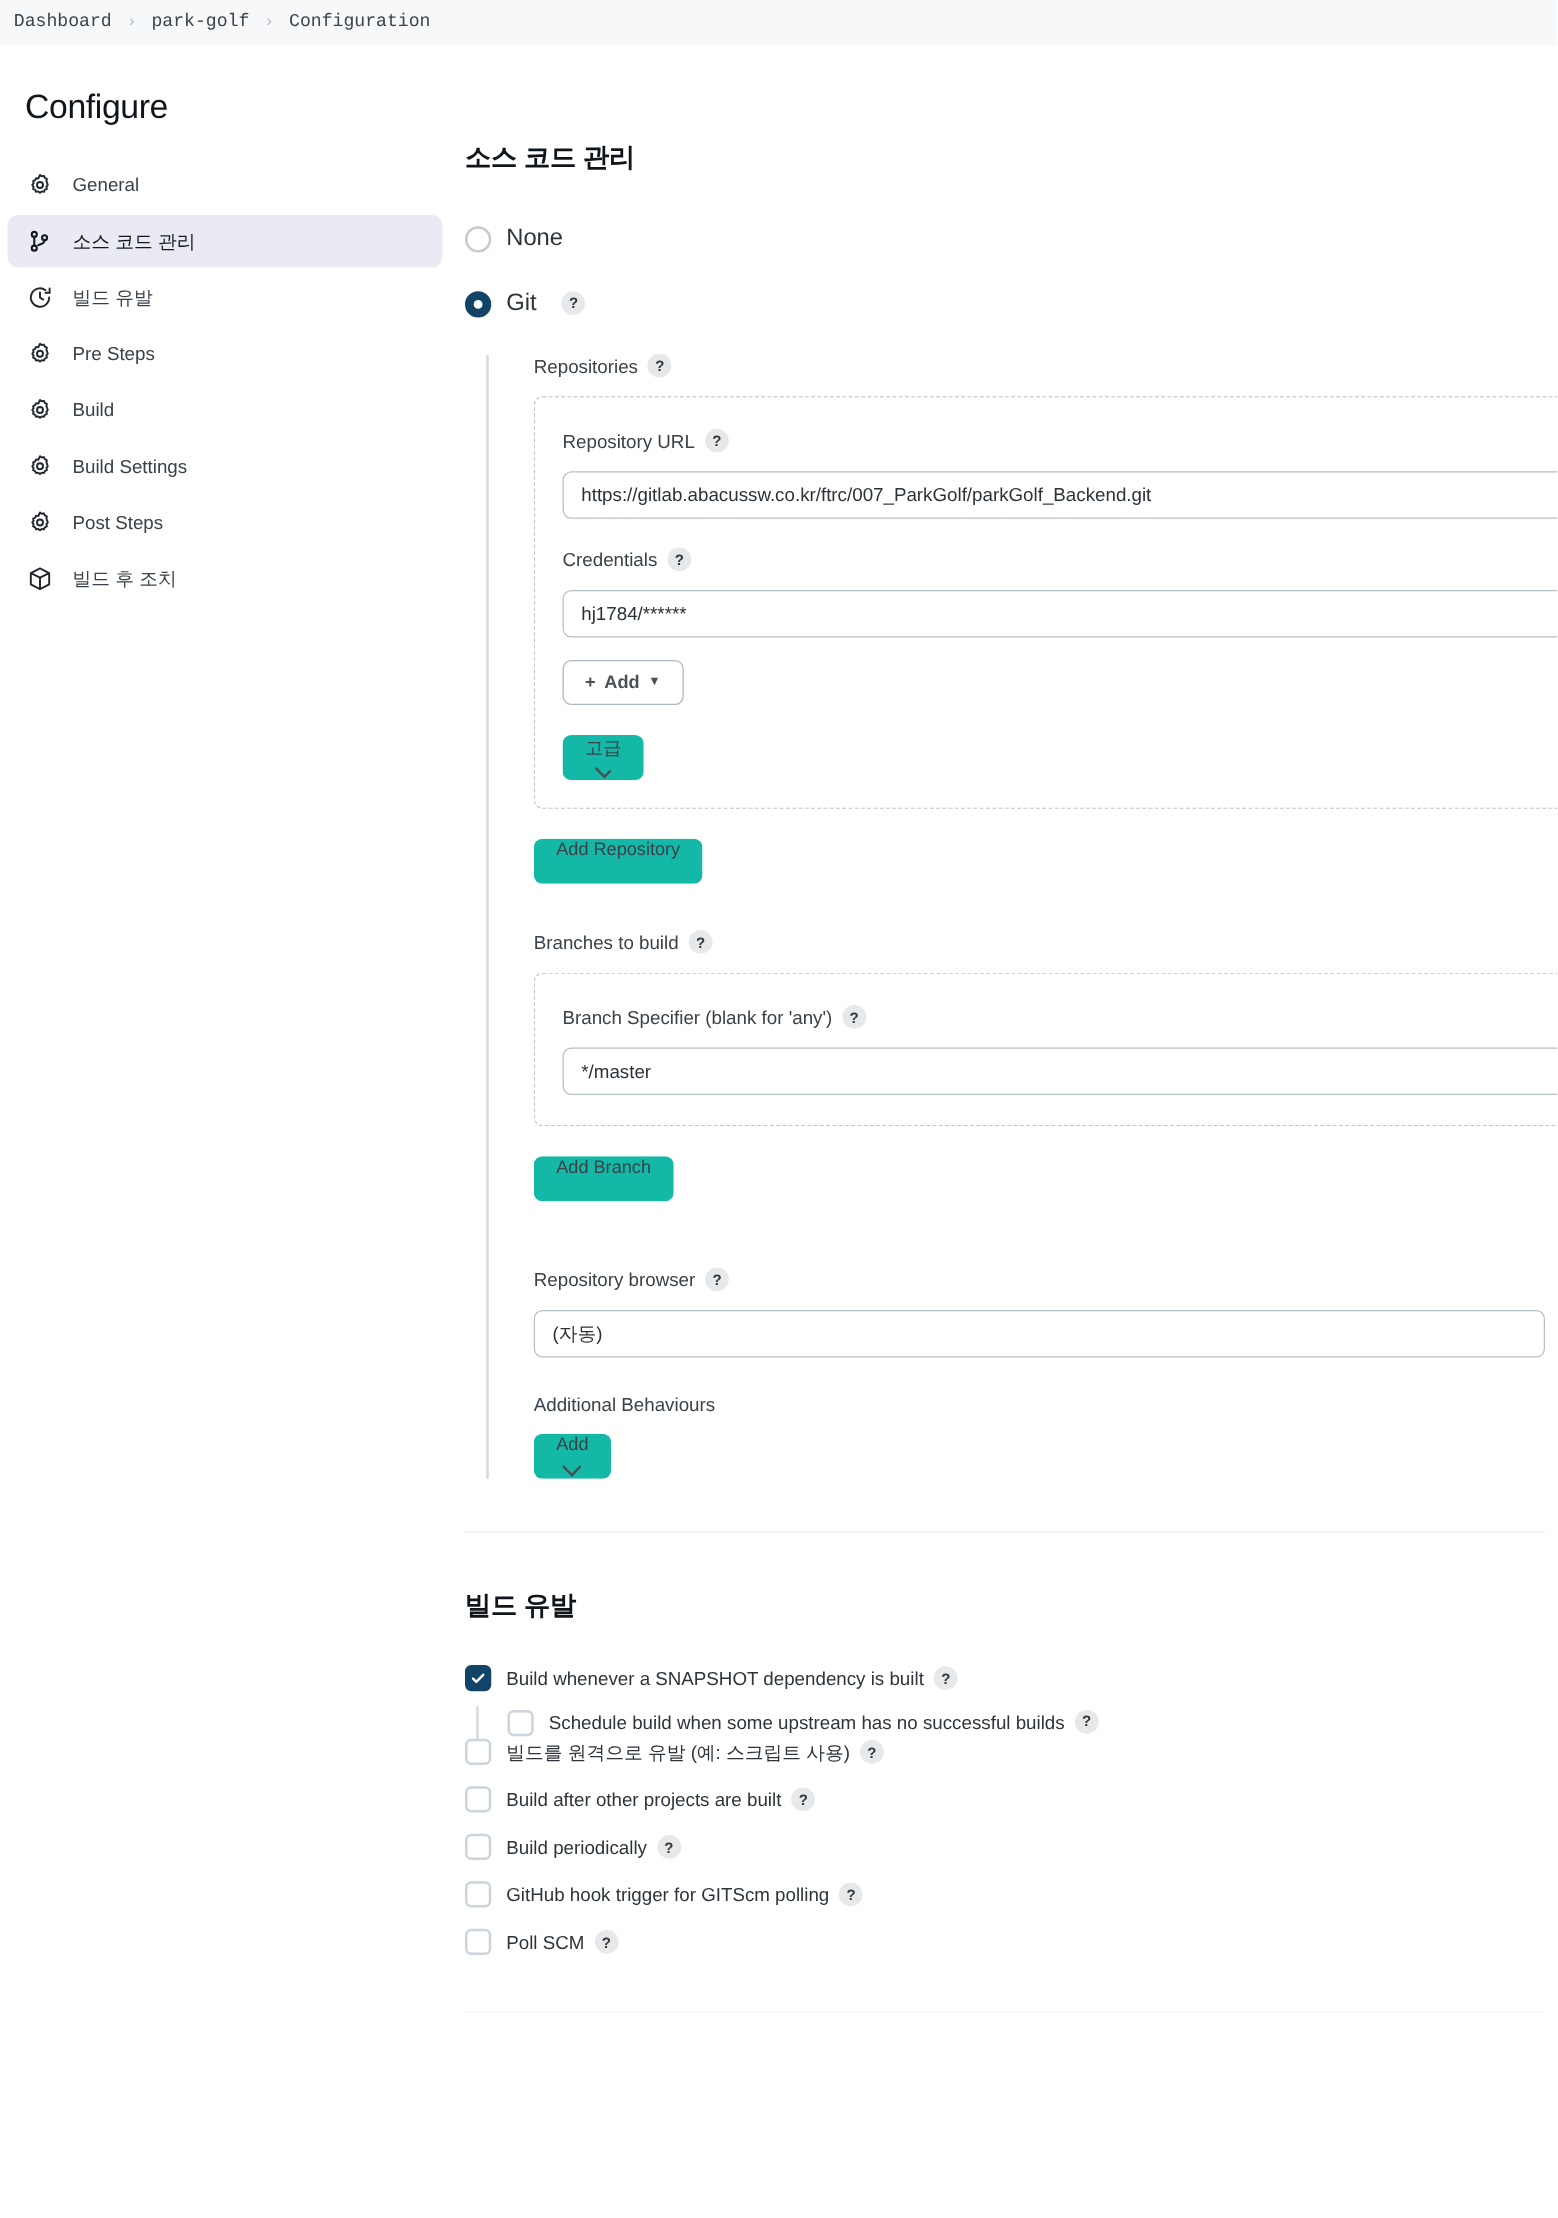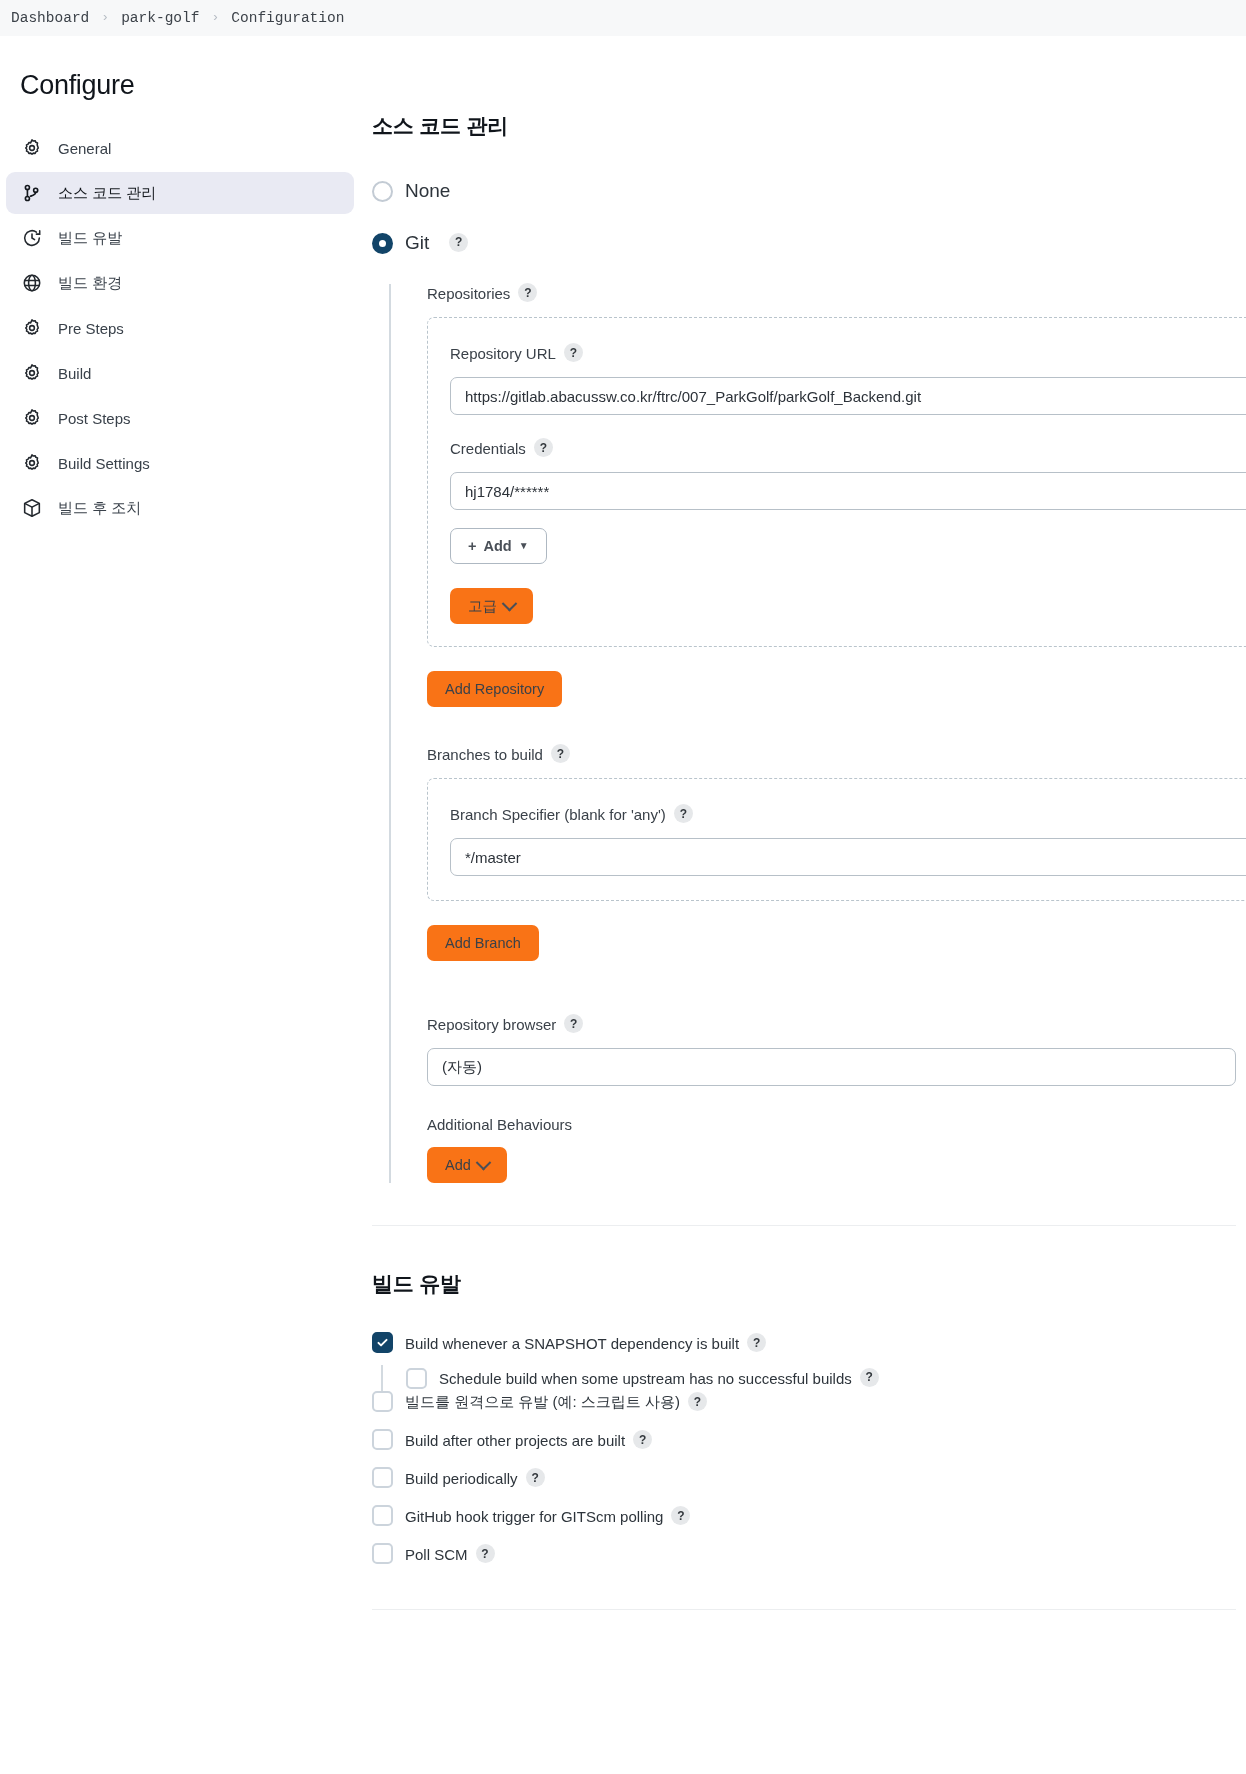--- a/index.html
+++ b/index.html
@@ -101,21 +101,21 @@
     display:flex; align-items:center;
   }
   .input-wide { margin-right: -160px; }
 
   .btn {
     display:inline-flex; align-items:center; gap: 7px;
     height: 36px; padding: 0 17px; border-radius: 7px;
     font-size: 14.5px; cursor:pointer; white-space: nowrap;
   }
   .btn-outline { border: 1px solid #aeb8c2; background:#fff; color:#4a5058; font-weight: bold; }
-  .btn-soft { background:#f97316; border: 1px solid transparent; color:#3a4149; }
+  .btn-soft { background:#14b8a6; border: 1px solid transparent; color:#3a4149;flex-direction:column; }
   .caret { font-size: 10px; line-height: 1; }
   .chev { display:inline-block; width:11px; height:11px; border-right:2px solid #4a5058; border-bottom:2px solid #4a5058; transform: rotate(45deg) translate(-2px,-2px); }
 
   .gap-18 { height: 18px; }
   .mb-30 { margin-bottom: 30px; }
 
   
   .cb-row { display:flex; align-items:flex-end; gap: 12px; margin-bottom: 10px; }
   .cb {
     width: 21px; height: 21px; flex: 0 0 21px;
@@ -181,30 +181,20 @@
         <span class="ico">
           <svg width="22" height="22" viewBox="0 0 24 24" fill="none" stroke="#23282e" stroke-width="1.7" stroke-linecap="round">
             <path d="M20 12a8 8 0 1 1-3.2-6.4"></path>
             <path d="M20.4 4.2v3.6h-3.6"></path>
             <path d="M12 7.6V12l2.8 1.8"></path>
           </svg>
         </span>
         <span>빌드 유발</span>
       </div>
 
-      <div class="nav-item">
-        <span class="ico">
-          <svg width="22" height="22" viewBox="0 0 24 24" fill="none" stroke="#23282e" stroke-width="1.7">
-            <circle cx="12" cy="12" r="8.4"></circle>
-            <ellipse cx="12" cy="12" rx="3.7" ry="8.4"></ellipse>
-            <path d="M3.8 9.2h16.4M3.8 14.8h16.4"></path>
-          </svg>
-        </span>
-        <span>빌드 환경</span>
-      </div>
 
       <div class="nav-item">
         <span class="ico">
           <svg width="22" height="22" viewBox="0 0 24 24" fill="none" stroke="#23282e" stroke-width="1.7">
             <path d="M12 3.2l1.5 1.2 1.9-.4.8 1.8 1.8.8-.4 1.9L18.8 12l-1.2 1.5.4 1.9-1.8.8-.8 1.8-1.9-.4L12 18.8l-1.5-1.2-1.9.4-.8-1.8-1.8-.8.4-1.9L5.2 12l1.2-1.5-.4-1.9 1.8-.8.8-1.8 1.9.4z" stroke-linejoin="round"></path>
             <circle cx="12" cy="12" r="2.6"></circle>
           </svg>
         </span>
         <span>Pre Steps</span>
       </div>
@@ -219,31 +209,31 @@
         <span>Build</span>
       </div>
 
       <div class="nav-item">
         <span class="ico">
           <svg width="22" height="22" viewBox="0 0 24 24" fill="none" stroke="#23282e" stroke-width="1.7">
             <path d="M12 3.2l1.5 1.2 1.9-.4.8 1.8 1.8.8-.4 1.9L18.8 12l-1.2 1.5.4 1.9-1.8.8-.8 1.8-1.9-.4L12 18.8l-1.5-1.2-1.9.4-.8-1.8-1.8-.8.4-1.9L5.2 12l1.2-1.5-.4-1.9 1.8-.8.8-1.8 1.9.4z" stroke-linejoin="round"></path>
             <circle cx="12" cy="12" r="2.6"></circle>
           </svg>
         </span>
-        <span>Post Steps</span>
+        <span>Build Settings</span>
       </div>
 
       <div class="nav-item">
         <span class="ico">
           <svg width="22" height="22" viewBox="0 0 24 24" fill="none" stroke="#23282e" stroke-width="1.7">
             <path d="M12 3.2l1.5 1.2 1.9-.4.8 1.8 1.8.8-.4 1.9L18.8 12l-1.2 1.5.4 1.9-1.8.8-.8 1.8-1.9-.4L12 18.8l-1.5-1.2-1.9.4-.8-1.8-1.8-.8.4-1.9L5.2 12l1.2-1.5-.4-1.9 1.8-.8.8-1.8 1.9.4z" stroke-linejoin="round"></path>
             <circle cx="12" cy="12" r="2.6"></circle>
           </svg>
         </span>
-        <span>Build Settings</span>
+        <span>Post Steps</span>
       </div>
 
       <div class="nav-item">
         <span class="ico">
           <svg width="22" height="22" viewBox="0 0 24 24" fill="none" stroke="#23282e" stroke-width="1.7" stroke-linejoin="round">
             <path d="M12 3l8 4v10l-8 4-8-4V7z"></path>
             <path d="M4 7l8 4 8-4"></path>
             <path d="M12 11v10"></path>
           </svg>
         </span>

